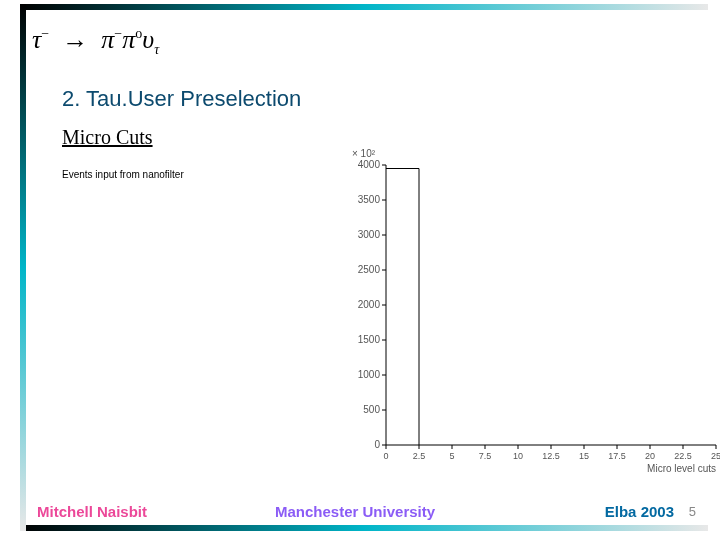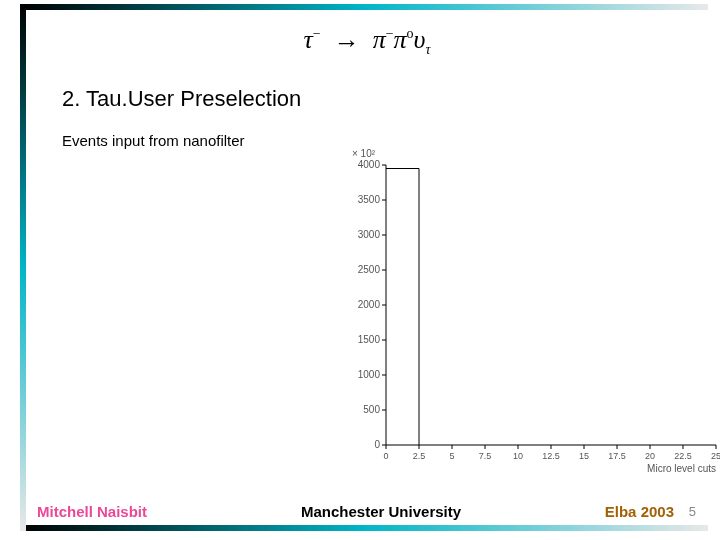--- a/index.html
+++ b/index.html
@@ -32,43 +32,43 @@
   .grad-bar-left {
     position: absolute;
     top: 2px; bottom: 7px; left: 18px; width: 6px;
     background: linear-gradient(to bottom, #000000, #00b5c8, #e8e8e8);
   }
   .content {
     position: absolute;
     top: 15px; left: 32px; right: 18px; bottom: 20px;
   }
   .title-row {
-    text-align: center;
+    text-align: left;
     padding-top: 10px;
     font-family: "Times New Roman", serif;
     font-size: 26px;
   }
   .section-title {
     font-family: "Trebuchet MS", sans-serif;
     font-size: 22px;
-    color: #000000;
+    color: #0c4a6e;
     margin-top: 28px;
     margin-left: 30px;
   }
   .sub-title {
     font-family: "Times New Roman", serif;
     font-size: 20px;
     margin-top: 14px;
     margin-left: 30px;
     text-decoration: underline;
     color: #000;
   }
   .events-label {
     font-family: Arial, sans-serif;
-    font-size: 15px;
+    font-size: 10px;
     margin-top: 20px;
     margin-left: 30px;
     color: #000;
   }
   .chart-area {
     position: absolute;
     top: 130px;
     left: 304px;
     width: 390px;
     height: 330px;
@@ -76,41 +76,42 @@
   .chart-area svg { width: 100%; height: 100%; }
   .footer {
     position: absolute;
     bottom: 20px;
     left: 37px;
     right: 18px;
     font-size: 15px;
     font-weight: bold;
   }
   .footer .author { color: #ec4899; }
-  .footer .uni { position: absolute; left: 264px; color: #000000; }
-  .footer .conf { position: absolute; right: 28px; color: #a16207; font-weight: bold; }
+  .footer .uni { position: absolute; left: 238px; color: #8b5cf6; }
+  .footer .conf { position: absolute; right: 28px; color: #0369a1; font-weight: bold; }
   .footer .page { position: absolute; right: 6px; color: #888; font-weight: normal; font-size: 13px; bottom:1px;}
 </style>
 </head>
 <body>
 
 <div class="outer-frame">
   <div class="grad-bar grad-bar-top"></div>
   <div class="grad-bar grad-bar-bottom"></div>
   <div class="grad-bar-left"></div>
 </div>
 
 <div class="content">
   <div class="title-row">
     <span style="font-style:italic;">τ</span><sup style="font-size:14px;">−</sup>
     &nbsp;→&nbsp;
     <span style="font-style:italic;">π</span><sup style="font-size:14px;">−</sup><span style="font-style:italic;">π</span><sup style="font-size:14px;">o</sup><span style="font-style:italic;">υ</span><sub style="font-size:14px; font-style:italic;">τ</sub>
   </div>
 
   <div class="section-title">2. Tau.User Preselection</div>
+  <div class="sub-title">Micro Cuts</div>
   <div class="events-label">Events input from nanofilter</div>
 
   <div class="chart-area">
     <svg viewBox="0 0 390 330">
 
       <text x="16" y="12" font-size="10" fill="#555">× 10²</text>
 
       <g>
         <line x1="50" y1="20" x2="50" y2="300" stroke="#000" stroke-width="1"></line>
         <line x1="50" y1="300" x2="380" y2="300" stroke="#000" stroke-width="1"></line>

